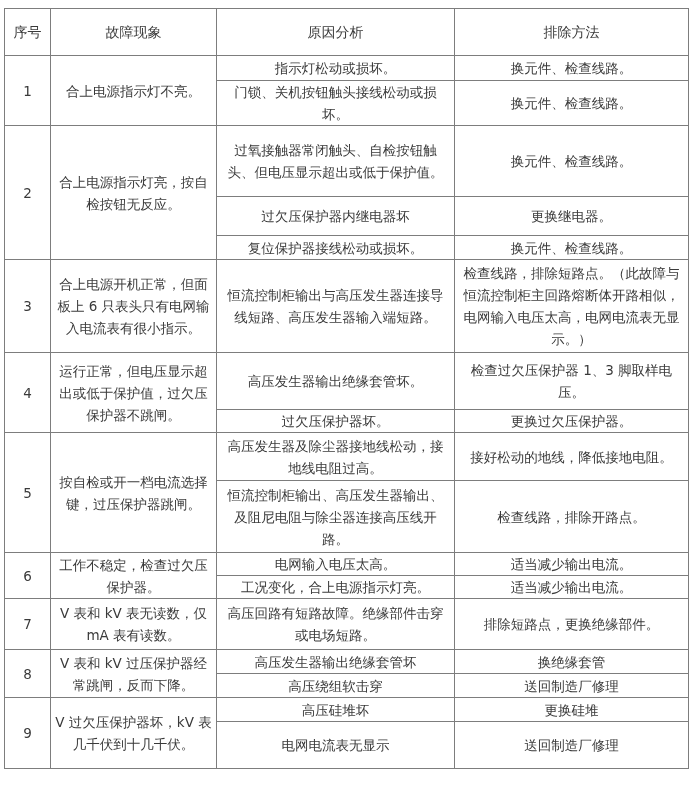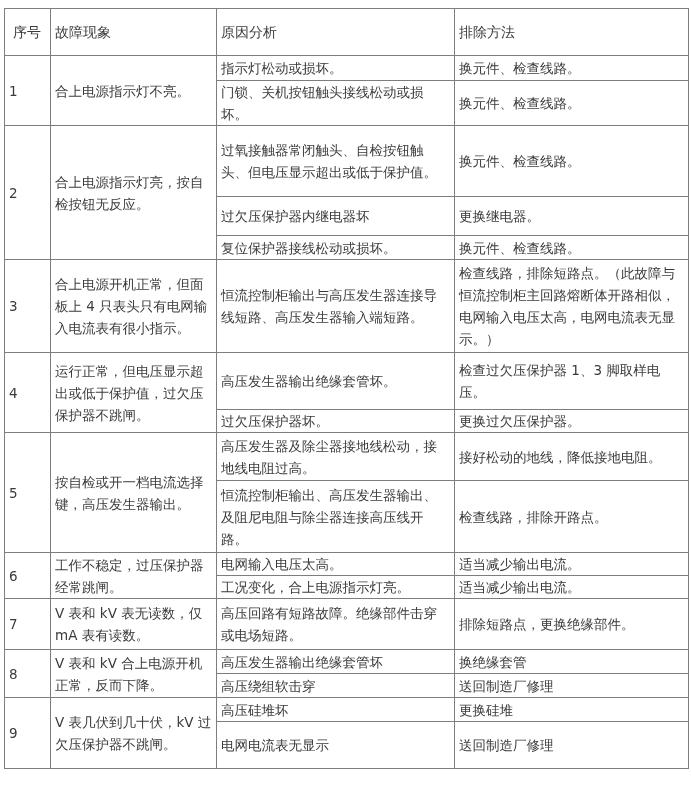--- a/index.html
+++ b/index.html
@@ -1,18 +1,18 @@
 <!DOCTYPE html>
 <html><head>
 <meta charset="utf-8">
 <style>
   html, body { margin:0; padding:0; background:#ffffff; }
   body { width:691px; height:786px; overflow:hidden; font-family:"DejaVu Sans", "Liberation Sans", sans-serif; color:#333; }
   table.fault { position:absolute; left:4px; top:8px; border-collapse:collapse; table-layout:fixed; width:684px; font-size:13.5px; line-height:22px; }
-  table.fault td, table.fault th { border:1.5px solid #7d7d7d; text-align:left; vertical-align:middle; padding:0 4px; font-weight:normal; color:#3a3a3a; }
+  table.fault td, table.fault th { border:1.5px solid #7d7d7d; text-align:center; vertical-align:middle; padding:0 4px; font-weight:normal; color:#3a3a3a; }
   table.fault th { font-size:14px; }
   col.c-no { width:46px; } col.c-sym { width:166px; } col.c-cause { width:238px; } col.c-fix { width:234px; }
 </style>
 </head>
 <body>
 
 <table class="fault">
   <colgroup>
       <col class="c-no">
       <col class="c-sym">
@@ -50,79 +50,79 @@
       <td>过欠压保护器内继电器坏</td>
       <td>更换继电器。</td>
     </tr>
     <tr style="height:24px">
       <td>复位保护器接线松动或损坏。</td>
       <td>换元件、检查线路。</td>
     </tr>
 
     <tr style="height:93px">
       <td>3</td>
-      <td>合上电源开机正常，但面板上 4 只表头只有电网输入电流表有很小指示。</td>
+      <td>合上电源开机正常，但面板上 6 只表头只有电网输入电流表有很小指示。</td>
       <td>恒流控制柜输出与高压发生器连接导线短路、高压发生器输入端短路。</td>
       <td>检查线路，排除短路点。（此故障与恒流控制柜主回路熔断体开路相似，电网输入电压太高，电网电流表无显示。）</td>
     </tr>
 
     <tr style="height:57px">
       <td rowspan="2">4</td>
       <td rowspan="2">运行正常，但电压显示超出或低于保护值，过欠压保护器不跳闸。</td>
       <td>高压发生器输出绝缘套管坏。</td>
       <td>检查过欠压保护器 1、3 脚取样电压。</td>
     </tr>
     <tr style="height:23px">
       <td>过欠压保护器坏。</td>
       <td>更换过欠压保护器。</td>
     </tr>
 
     <tr style="height:48px">
       <td rowspan="2">5</td>
-      <td rowspan="2">按自检或开一档电流选择键，高压发生器输出。</td>
+      <td rowspan="2">按自检或开一档电流选择键，过压保护器跳闸。</td>
       <td>高压发生器及除尘器接地线松动，接地线电阻过高。</td>
       <td>接好松动的地线，降低接地电阻。</td>
     </tr>
     <tr style="height:72px">
       <td>恒流控制柜输出、高压发生器输出、及阻尼电阻与除尘器连接高压线开路。</td>
       <td>检查线路，排除开路点。</td>
     </tr>
 
     <tr style="height:23px">
       <td rowspan="2">6</td>
-      <td rowspan="2">工作不稳定，过压保护器经常跳闸。</td>
+      <td rowspan="2">工作不稳定，检查过欠压保护器。</td>
       <td>电网输入电压太高。</td>
       <td>适当减少输出电流。</td>
     </tr>
     <tr style="height:23px">
       <td>工况变化，合上电源指示灯亮。</td>
       <td>适当减少输出电流。</td>
     </tr>
 
     <tr style="height:51px">
       <td>7</td>
       <td>V 表和 kV 表无读数，仅 mA 表有读数。</td>
       <td>高压回路有短路故障。绝缘部件击穿或电场短路。</td>
       <td>排除短路点，更换绝缘部件。</td>
     </tr>
 
     <tr style="height:24px">
       <td rowspan="2">8</td>
-      <td rowspan="2">V 表和 kV 合上电源开机正常，反而下降。</td>
+      <td rowspan="2">V 表和 kV 过压保护器经常跳闸，反而下降。</td>
       <td>高压发生器输出绝缘套管坏</td>
       <td>换绝缘套管</td>
     </tr>
     <tr style="height:24px">
       <td>高压绕组软击穿</td>
       <td>送回制造厂修理</td>
     </tr>
 
     <tr style="height:24px">
       <td rowspan="2">9</td>
-      <td rowspan="2">V 表几伏到几十伏，kV 过欠压保护器不跳闸。</td>
+      <td rowspan="2">V 过欠压保护器坏，kV 表几千伏到十几千伏。</td>
       <td>高压硅堆坏</td>
       <td>更换硅堆</td>
     </tr>
     <tr style="height:47px">
       <td>电网电流表无显示</td>
       <td>送回制造厂修理</td>
     </tr>
   </tbody>
 </table>
 

